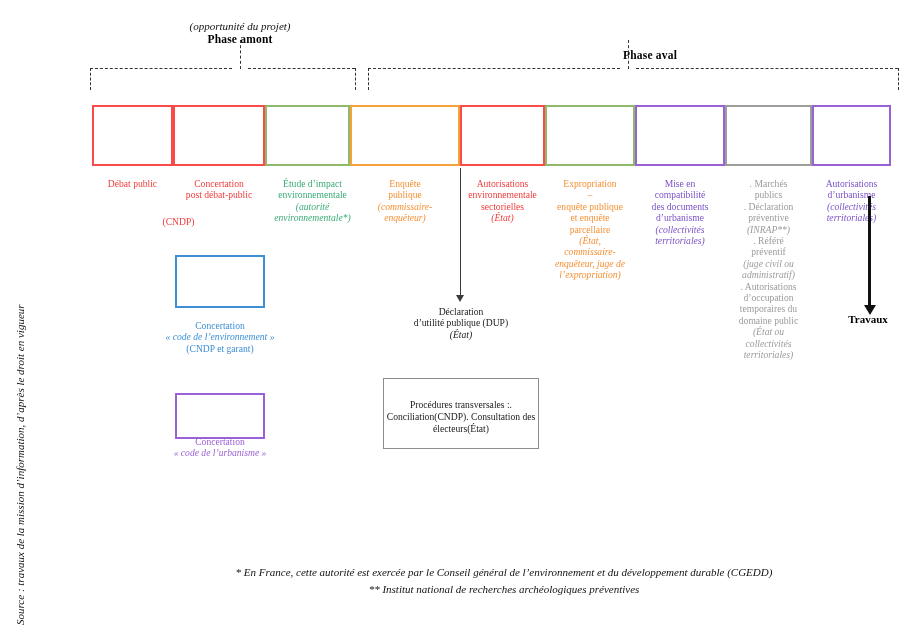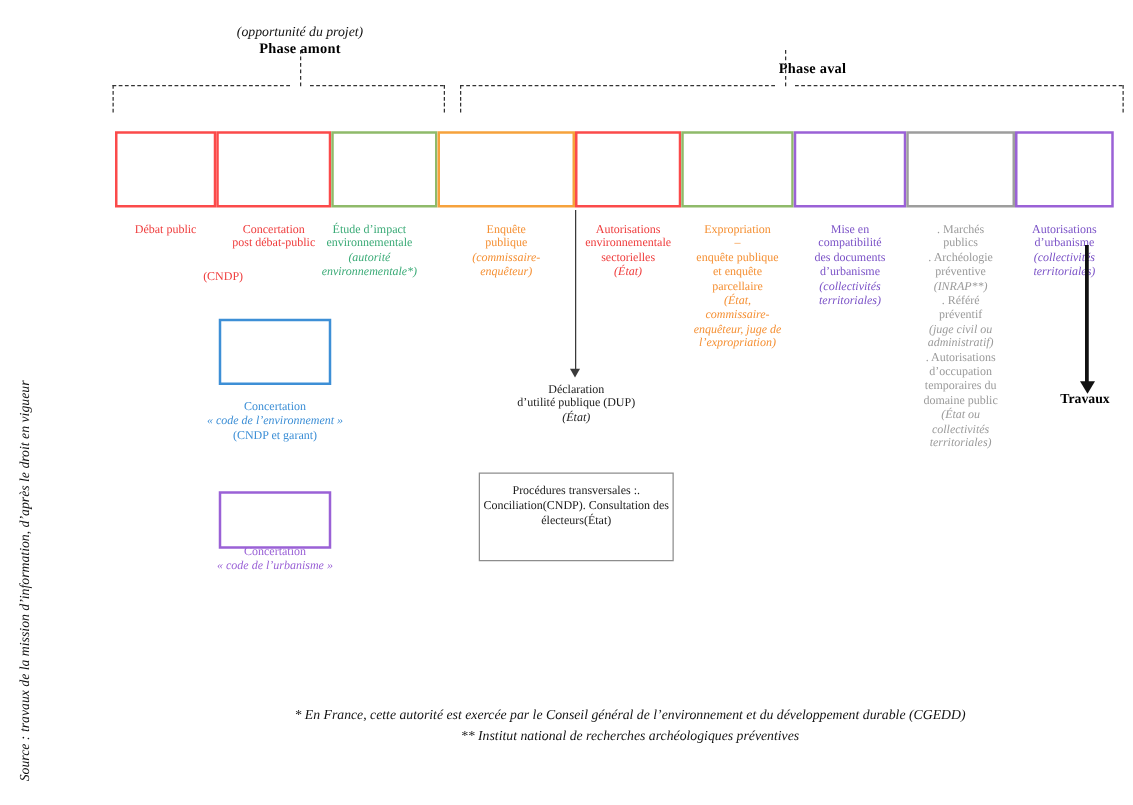--- a/index.html
+++ b/index.html
@@ -50,21 +50,21 @@
   .vhead-thick{
     position:absolute;width:0;height:0;
     border-left:6px solid transparent;border-right:6px solid transparent;
     border-top:10px solid #111;
   }
 
   
   .tbox{
     position:absolute;box-sizing:border-box;border:1px solid #8d8d8d;background:#fff;
     text-align:center;font-size:9.6px;line-height:12px;color:#1a1a1a;
-    padding-top:8px;
+    padding-top:20px;
   }
 
   
   .travaux{position:absolute;font-weight:bold;font-size:11px;color:#000;text-align:center;}
 
   
   .source{
     position:absolute;font-style:italic;font-size:11px;color:#111;
     transform-origin:0 0;transform:rotate(-90deg);white-space:nowrap;
   }
@@ -107,21 +107,21 @@
     </div>
 
   <div id="captions">
       <div class="cap" style="left: 82px; top: 178px; width: 101px; color: rgb(239, 61, 61);">
         <span class="blk">Débat public</span>
       </div>
       <div class="cap" style="left: 163px; top: 178px; width: 112px; color: rgb(239, 61, 61);">
         <span class="blk">Concertation</span>
         <span class="blk">post débat-public</span>
       </div>
-      <div class="cap" style="left: 243px; top: 178px; width: 105px; color: rgb(59, 171, 119);">
+      <div class="cap" style="left: 260px; top: 178px; width: 105px; color: rgb(59, 171, 119);">
         <span class="blk">Étude d’impact</span>
         <span class="blk">environnementale</span>
         <span class="blk it">(autorité</span>
         <span class="blk it">environnementale*)</span>
       </div>
       <div class="cap" style="left: 340px; top: 178px; width: 130px; color: rgb(245, 144, 52);">
         <span class="blk">Enquête</span>
         <span class="blk">publique</span>
         <span class="blk it">(commissaire-</span>
         <span class="blk it">enquêteur)</span>
@@ -147,21 +147,21 @@
         <span class="blk">Mise en</span>
         <span class="blk">compatibilité</span>
         <span class="blk">des documents</span>
         <span class="blk">d’urbanisme</span>
         <span class="blk it">(collectivités</span>
         <span class="blk it">territoriales)</span>
       </div>
       <div class="cap" style="left: 715px; top: 178px; width: 107px; color: rgb(155, 155, 155);">
         <span class="blk">. Marchés</span>
         <span class="blk">publics</span>
-        <span class="blk">. Archéologie</span>
+        <span class="blk">. Déclaration</span>
         <span class="blk">préventive</span>
         <span class="blk it">(INRAP**)</span>
         <span class="blk">. Référé</span>
         <span class="blk">préventif</span>
         <span class="blk it">(juge civil ou</span>
         <span class="blk it">administratif)</span>
         <span class="blk">. Autorisations</span>
         <span class="blk">d’occupation</span>
         <span class="blk">temporaires du</span>
         <span class="blk">domaine public</span>

